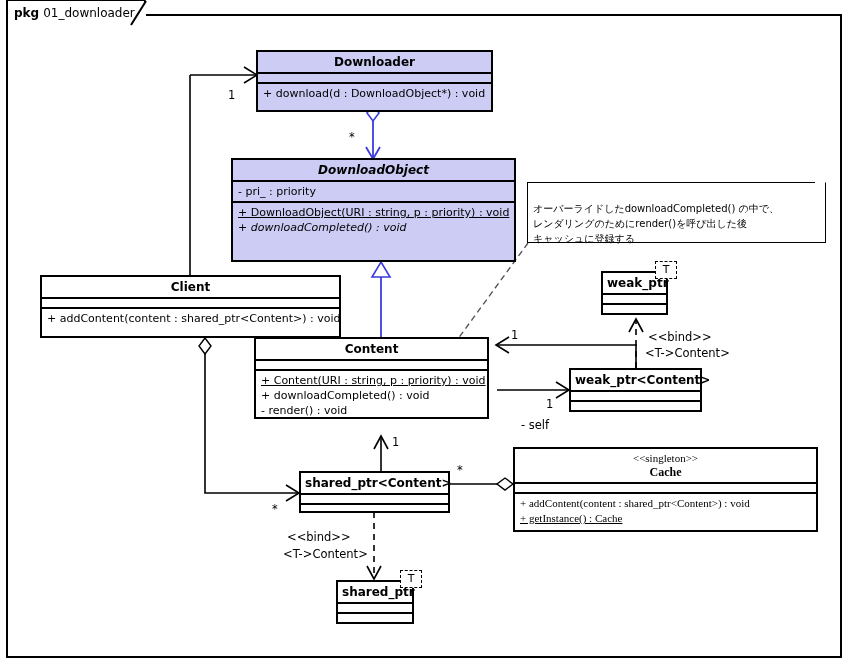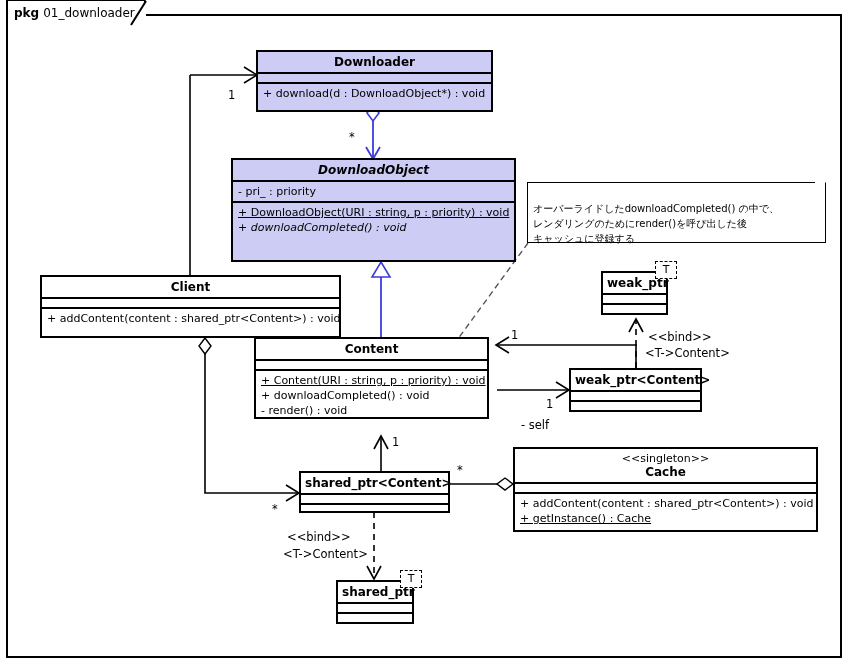--- a/index.html
+++ b/index.html
@@ -173,21 +173,21 @@
     <div class="cmp empty"></div>
     <div class="cmp empty"></div>
   </div>
 
   <div class="cls" style="left:569px;top:368px;width:133px;height:44px;">
     <div class="hdr">weak_ptr&lt;Content&gt;</div>
     <div class="cmp empty"></div>
     <div class="cmp empty"></div>
   </div>
 
-  <div class="cls" style="left:513px;top:447px;width:305px;height:85px;">
+  <div class="cls" style="left:513px;top:447px;width:305px;height:85px;font-family:Liberation Serif, serif;">
     <div class="hdr">
       <div class="stereo">&lt;&lt;singleton&gt;&gt;</div>
       <div>Cache</div>
     </div>
     <div class="cmp empty"></div>
     <div class="cmp">
       <div>+ addContent(content : shared_ptr&lt;Content&gt;) : void</div>
       <div class="u">+ getInstance() : Cache</div>
     </div>
   </div>

